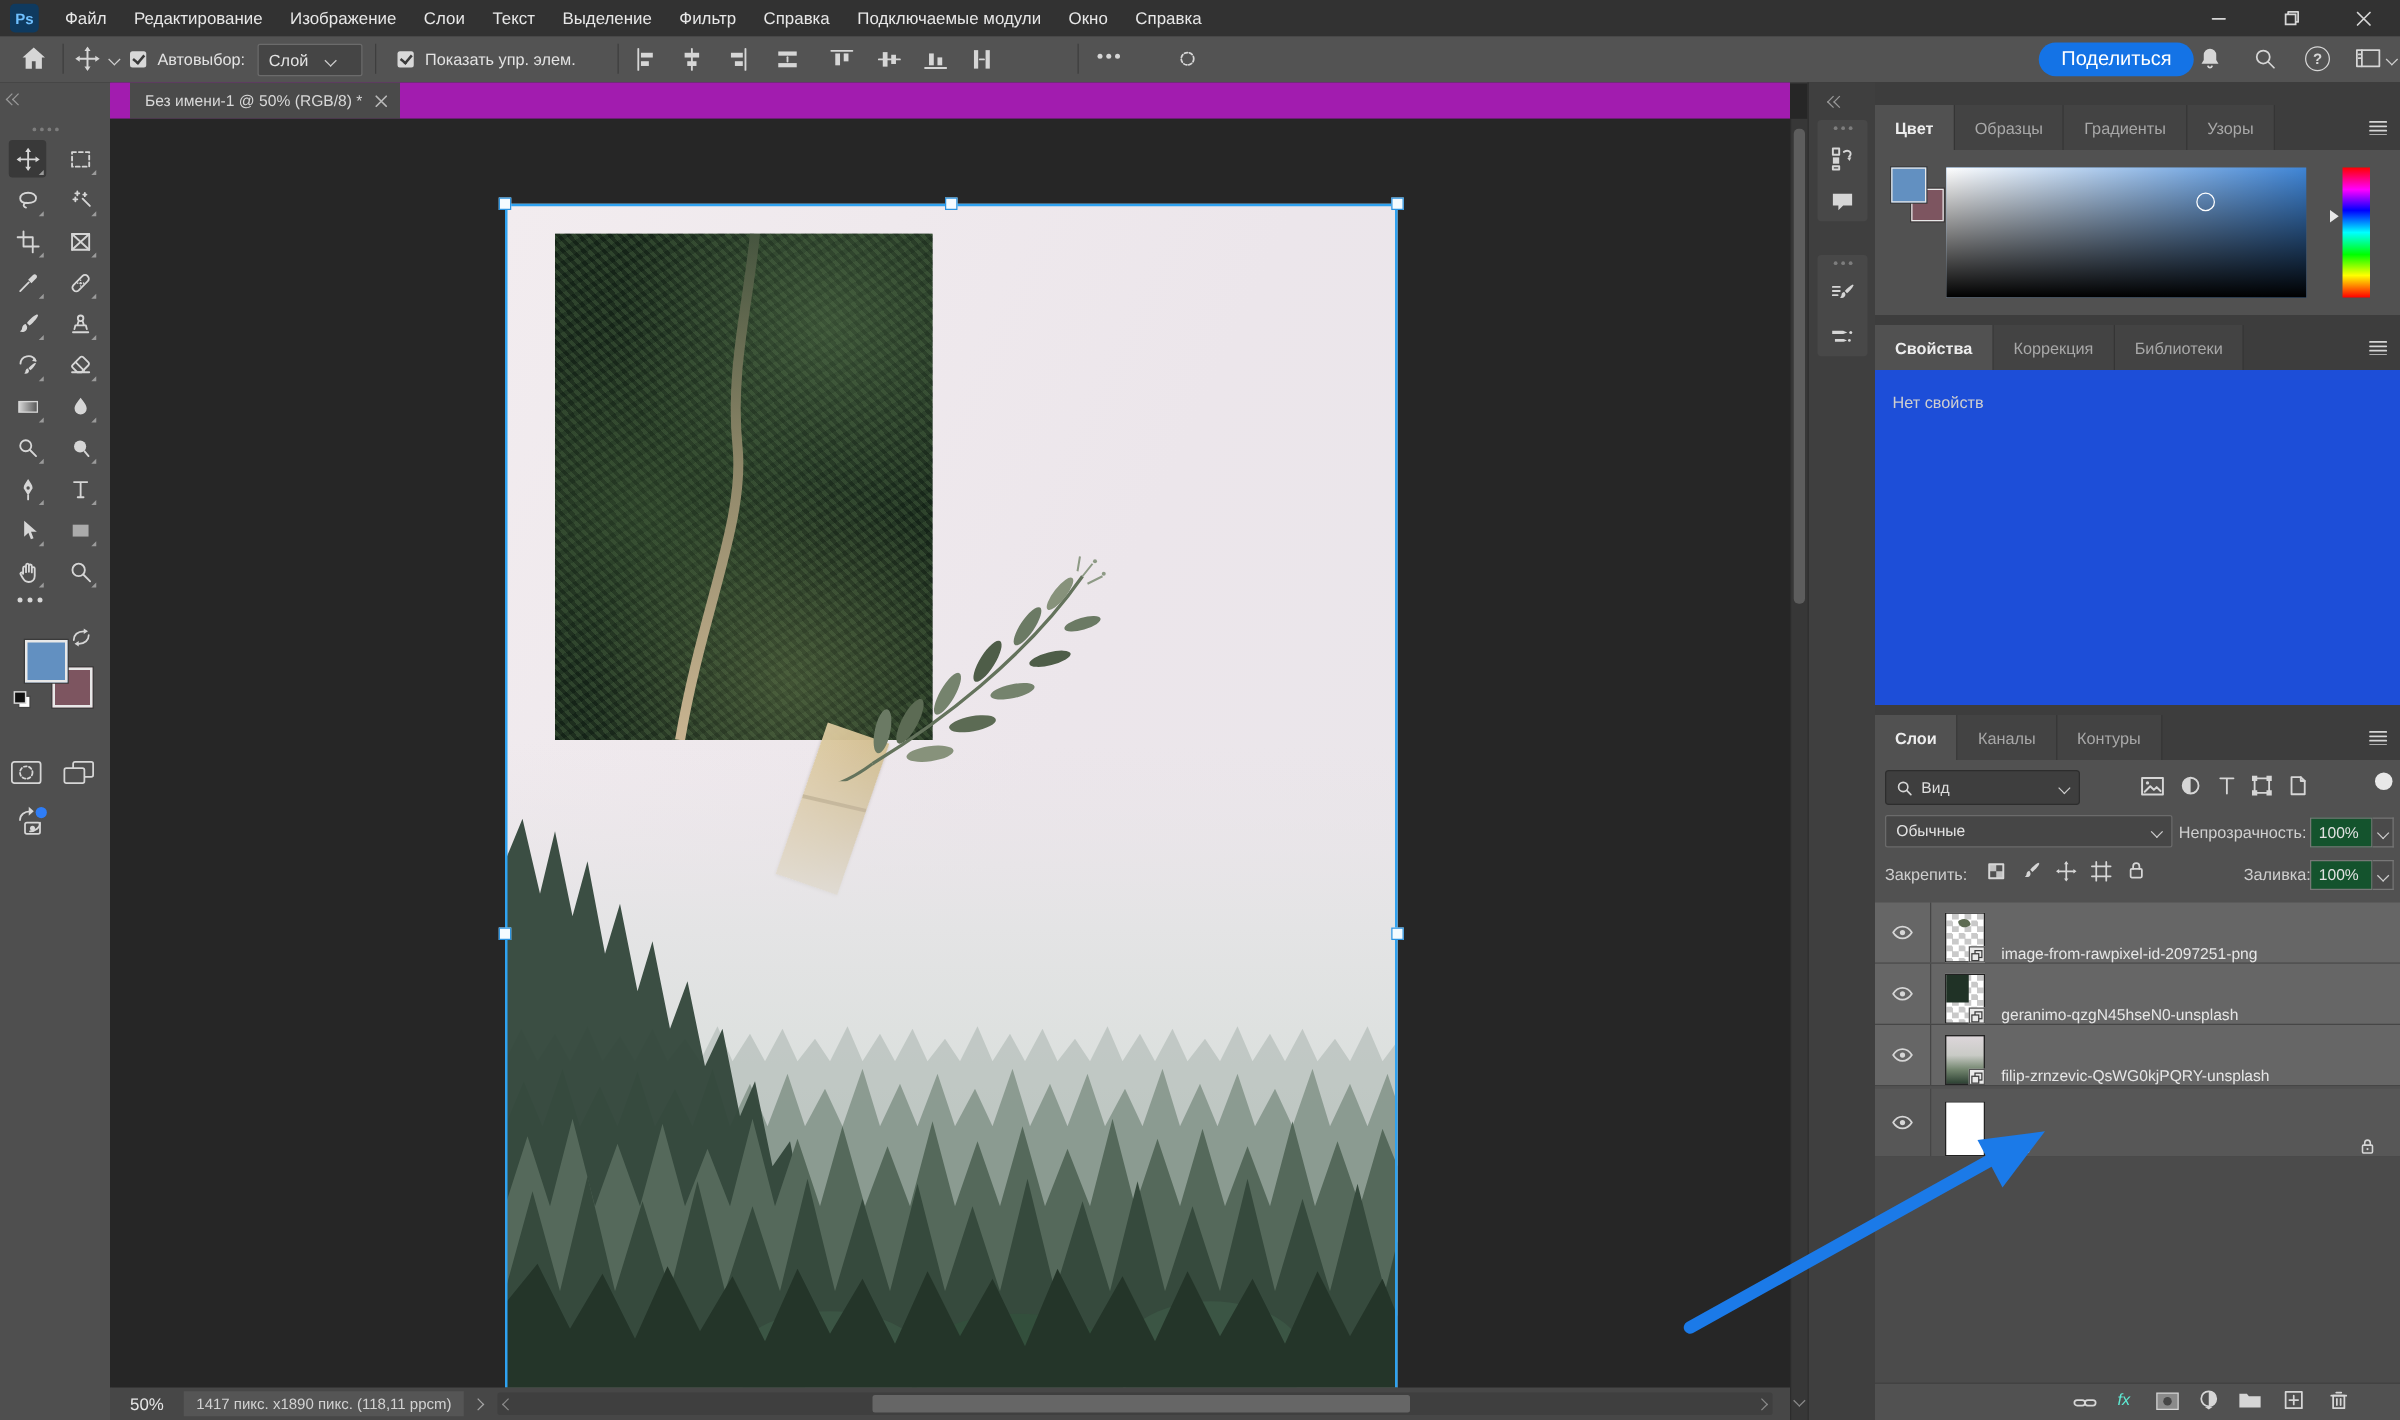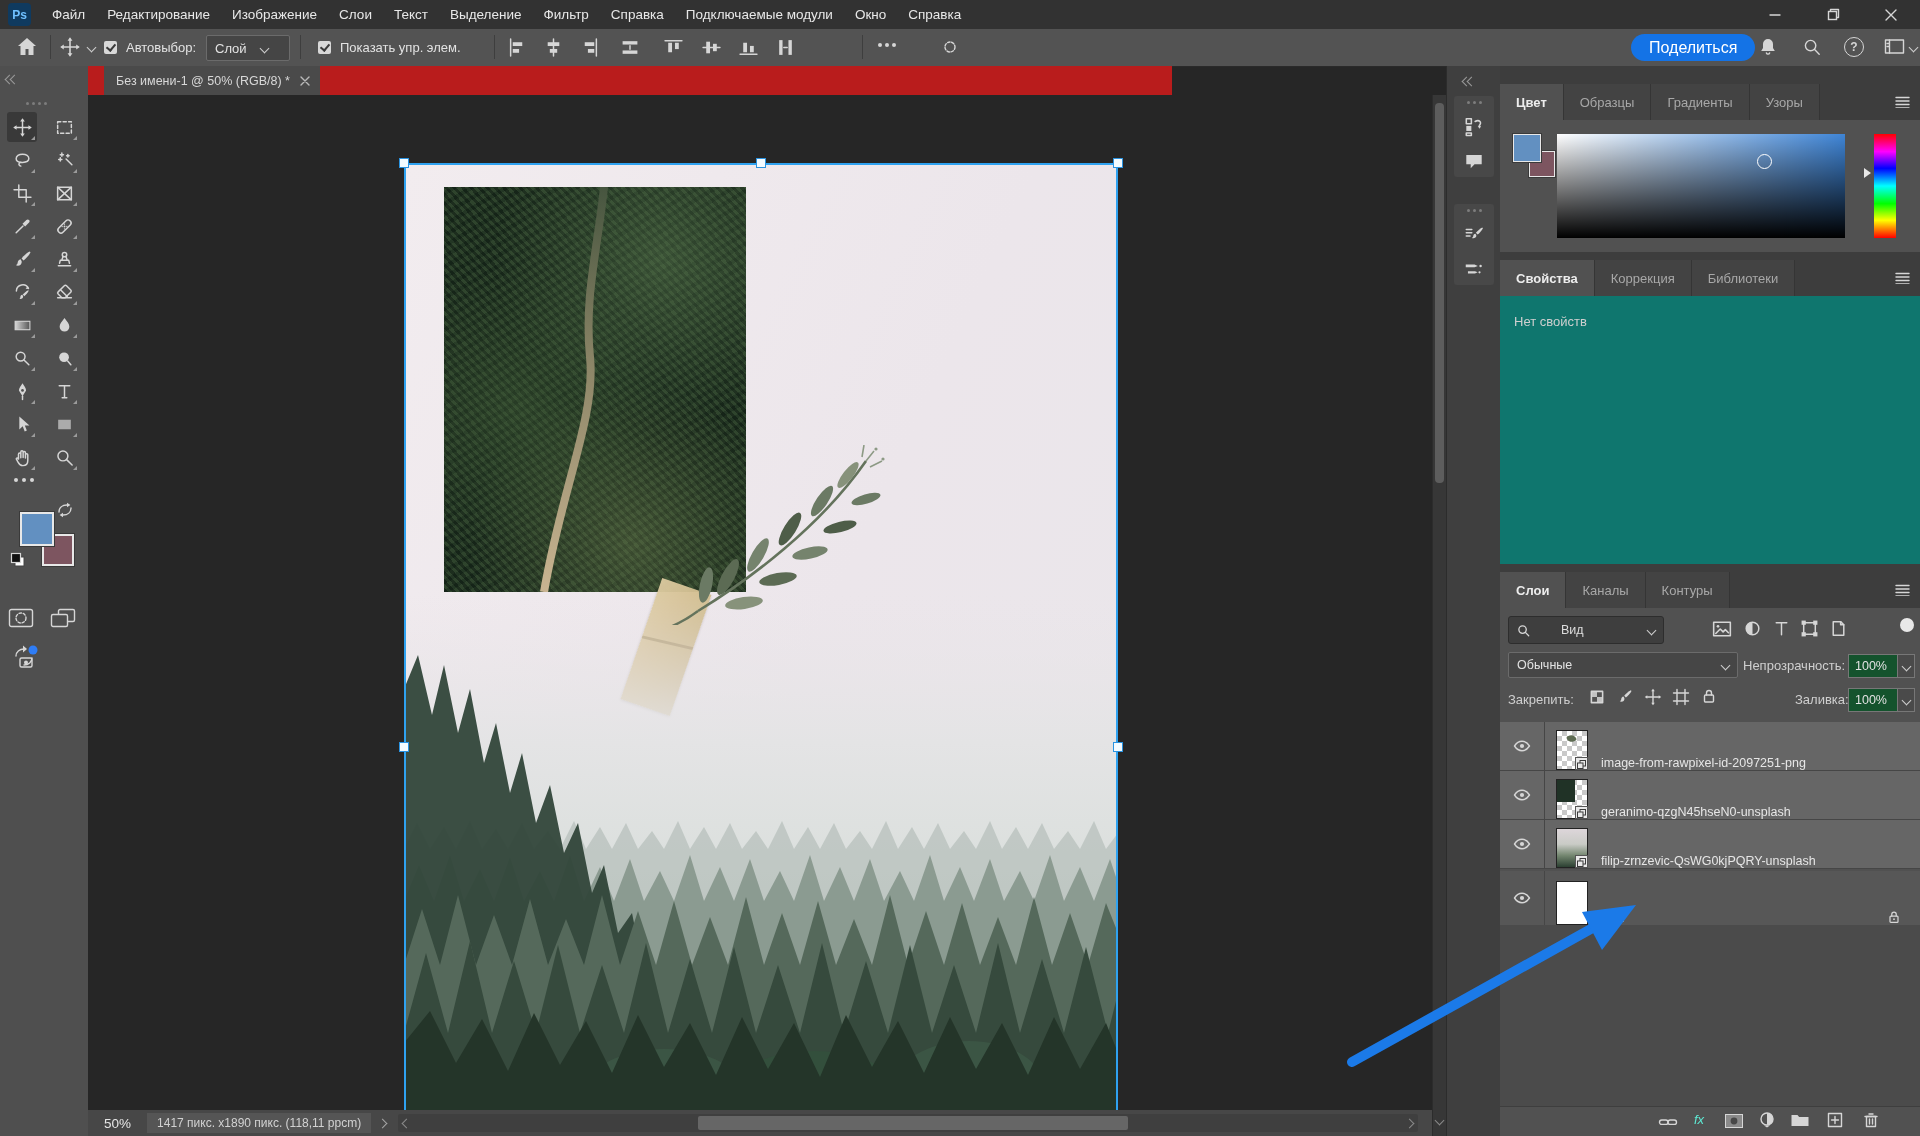--- a/index.html
+++ b/index.html
@@ -36,21 +36,21 @@
   
   .toolbar{left:0;top:66px;width:88px;height:1070px;background:#4f4f4f;border-right:1px solid #2c2c2c;}
   .tool{position:absolute;width:30px;height:30px;display:flex;align-items:center;justify-content:center;border-radius:3px;}
   .tool::after{content:"";position:absolute;right:2px;bottom:2px;width:0;height:0;
       border-left:4px solid transparent;border-bottom:4px solid #9b9b9b;}
   .tool.sel{background:#393939;}
   .grip{display:flex;gap:3px;}
   .grip i{width:3px;height:3px;border-radius:50%;background:#7d7d7d;}
   .swatch{position:absolute;border:2px solid #e8e8e8;box-shadow:0 0 0 1px #3a3a3a;}
   
-  .tabbar{left:88px;top:66px;width:1084px;height:29px;background:#b91c1c;}
+  .tabbar{left:88px;top:66px;width:1344px;height:29px;background:#a21caf;}
   .doctab{position:absolute;left:16px;top:0;height:29px;background:#4a4a4a;display:flex;
       align-items:center;padding:0 10px 0 12px;gap:10px;font-size:12.5px;color:#d8d8d8;}
   .canvas-area{left:88px;top:95px;width:1344px;height:1015px;background:#262626;overflow:hidden;}
   .doc{position:absolute;left:316px;top:68px;width:714px;height:948px;
        background:linear-gradient(115deg,#f2ecef 0%,#ece6eb 55%,#e9e6ea 100%);}
   .photo1{position:absolute;left:40px;top:24px;width:302px;height:405px;background-color:#1c2b20;
       background-image:
         radial-gradient(circle at 72% 18%,rgba(96,128,84,.45),rgba(0,0,0,0) 42%),
         radial-gradient(circle at 25% 55%,rgba(74,104,62,.38),rgba(0,0,0,0) 45%),
         radial-gradient(circle at 62% 88%,rgba(118,136,84,.4),rgba(0,0,0,0) 40%),
@@ -630,21 +630,21 @@
       <div class="ptab">
           <span>Коррекция</span>
         </div>
       <div class="ptab">
           <span>Библиотеки</span>
         </div>
       <svg class="pmenu" width="15" height="12">
           <path class="ic" d="M1 1.5h13M1 5h13M1 8.5h13M1 12h13" stroke-width="1.2"></path>
         </svg>
     </div>
-    <div class="pbody" style="top:230px;height:268px;background:#0f766e;">
+    <div class="pbody" style="top:230px;height:268px;background:#1d4ed8;">
       <span class="abs" style="left:14px;top:18px;font-size:13px;color:#cfcfcf;">Нет свойств</span>
     </div>
 
     <div class="ptabbar" style="top:506px;">
       <div class="ptab active">
           <span>Слои</span>
         </div>
       <div class="ptab">
           <span>Каналы</span>
         </div>
@@ -655,21 +655,21 @@
           <path class="ic" d="M1 1.5h13M1 5h13M1 8.5h13M1 12h13" stroke-width="1.2"></path>
         </svg>
     </div>
     <div class="pbody" style="top:542px;height:528px;">
 
       <div class="abs searchbox" style="left:8px;top:8px;width:138px;">
         <svg width="13" height="13" viewBox="0 0 14 14">
             <circle class="ic" cx="6" cy="6" r="4" stroke-width="1.3"></circle>
             <path class="ic" d="M9 9l3.6 3.6" stroke-width="1.3"></path>
           </svg>
-        <span style="flex:1;margin-left:24px;">Вид</span>
+        <span style="flex:1;">Вид</span>
         <span class="chv"></span>
       </div>
       <svg class="abs" style="left:212px;top:12px;" width="20" height="18" viewBox="0 0 18 16">
           <rect class="ic" x="1.5" y="2" width="15" height="12"></rect>
           <circle class="icf" cx="5.4" cy="5.6" r="1.2"></circle>
           <path class="ic" d="M3.4 12l4-4 2.6 2.6 2-2 2.8 2.8"></path>
         </svg>
       <svg class="abs" style="left:243px;top:11px;" width="19" height="19" viewBox="0 0 18 18">
           <circle class="ic" cx="9" cy="9" r="6"></circle>
           <path class="icf" d="M9 3a6 6 0 0 0 0 12z"></path>

